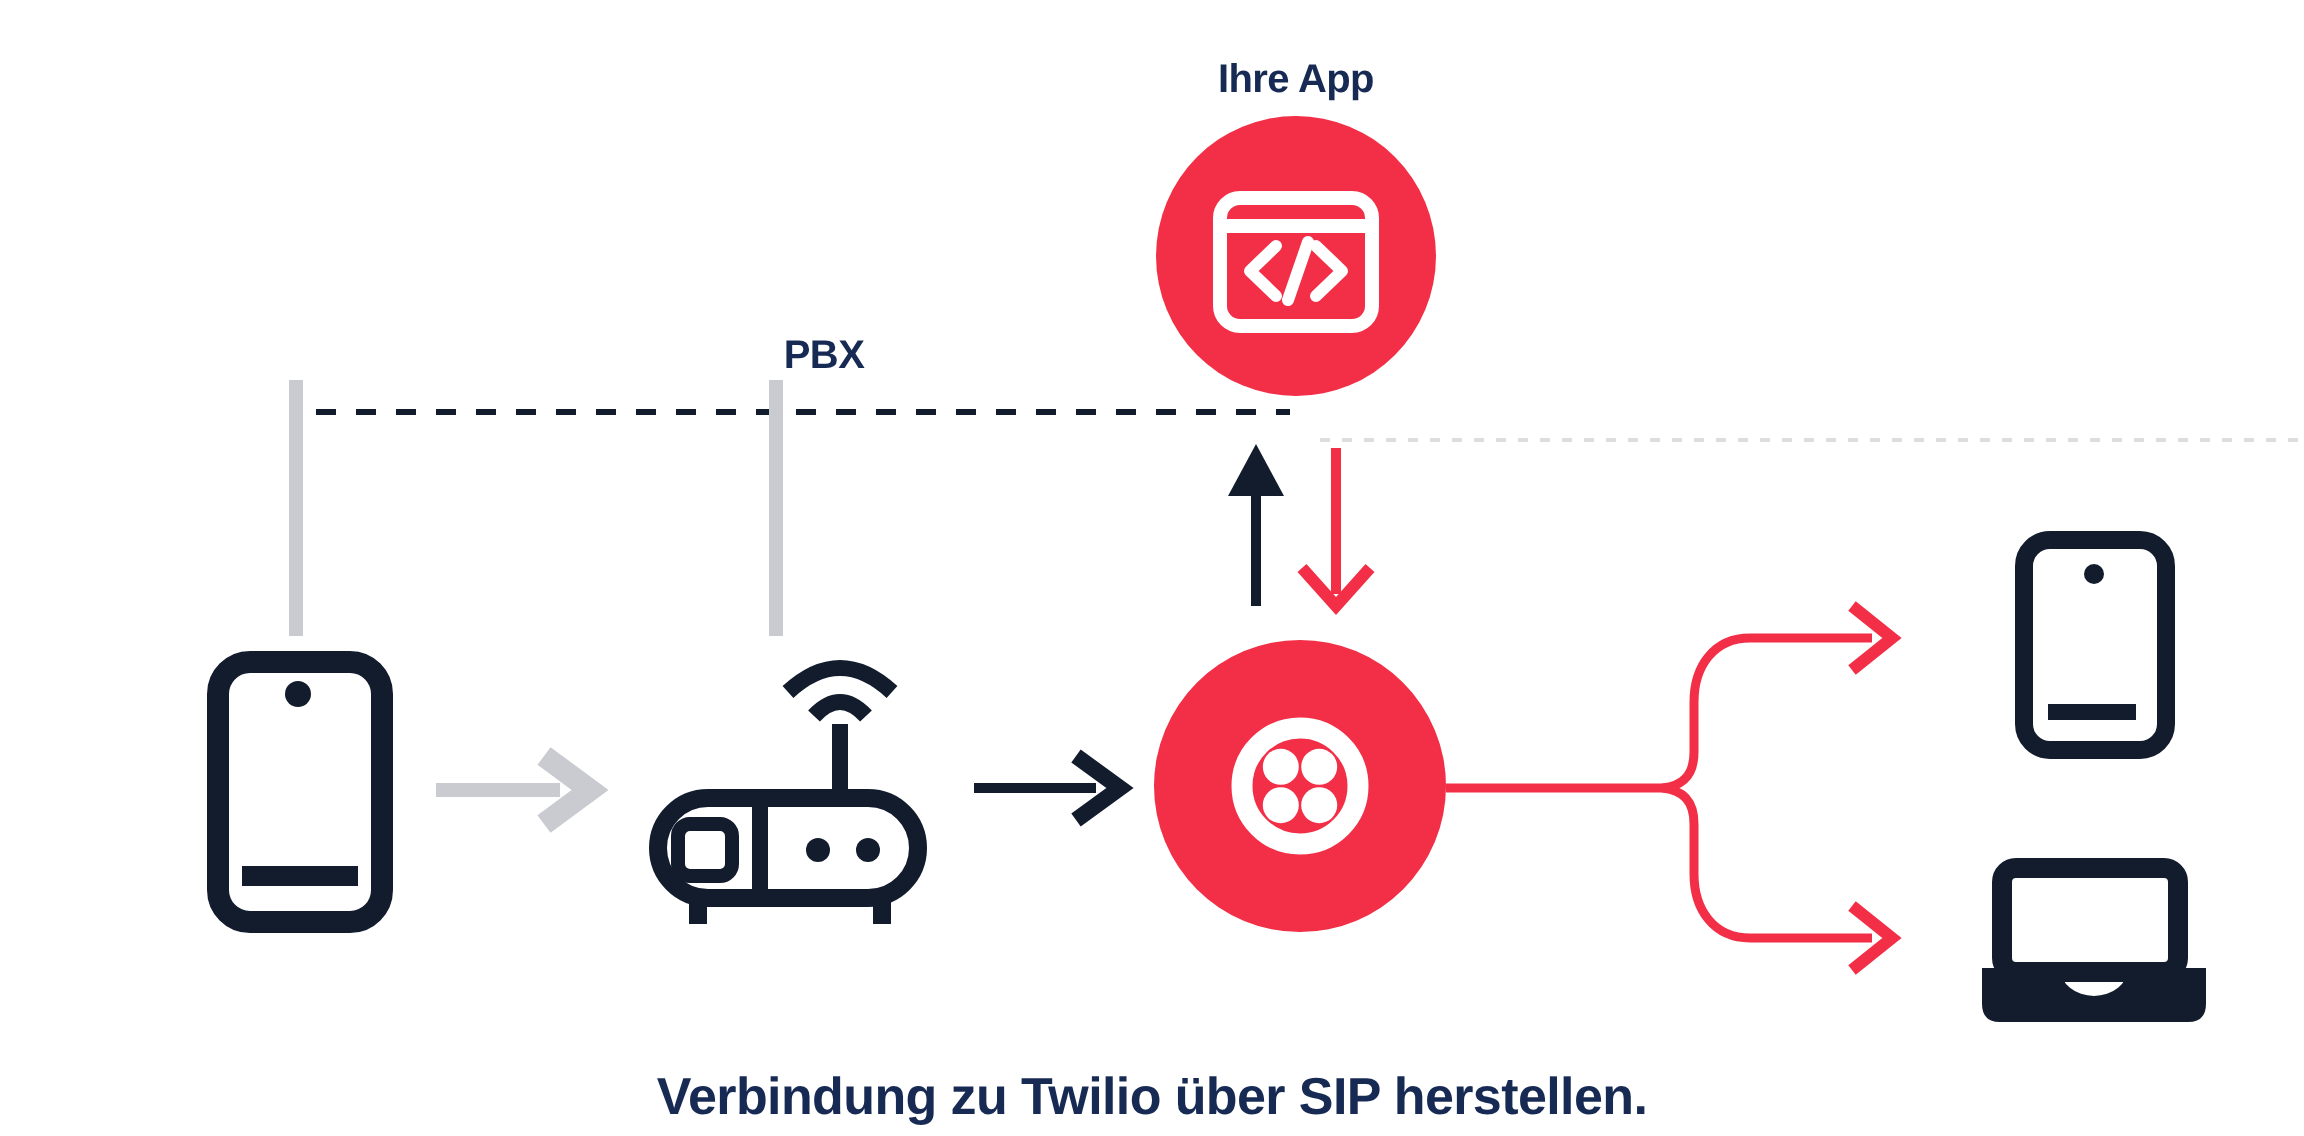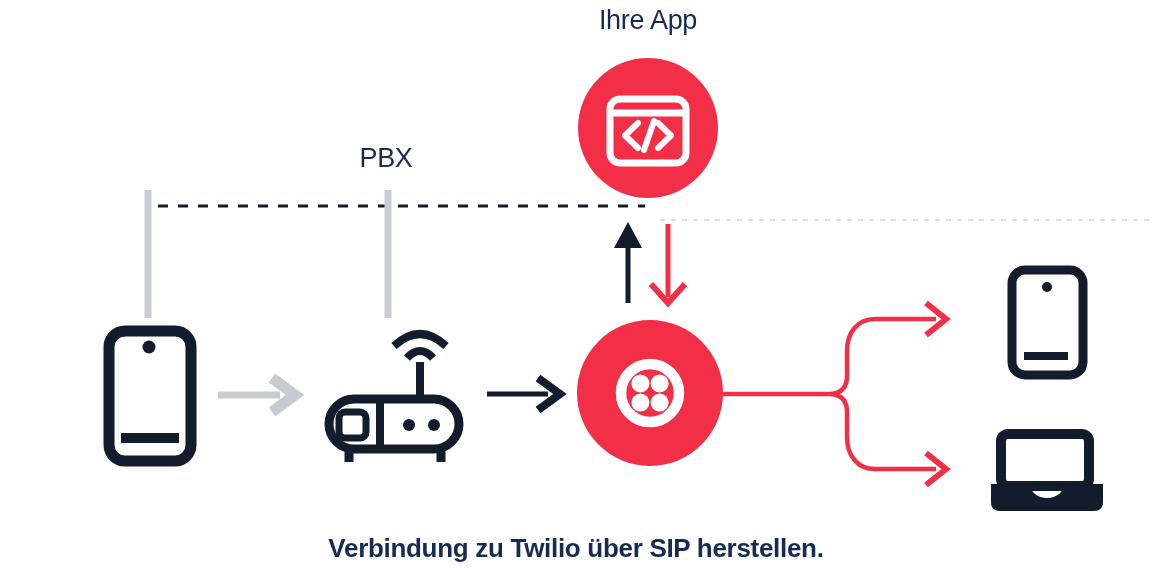--- a/index.html
+++ b/index.html
@@ -6,23 +6,24 @@
   body{
     width:1152px;height:568px;
     background:var(--bg,#fff);
     font-family:"Liberation Sans",sans-serif;
     position:relative;overflow:hidden;
   }
   .stage{position:absolute;inset:0;width:1152px;height:568px;}
   .label{
     position:absolute;
     transform:translateX(-50%);
-    font-size:27px;font-weight:normal;letter-spacing:-0.3px;
+    font-size:20px;font-weight:bold;letter-spacing:-0.3px;
     color:var(--text,#172a53);
     white-space:nowrap;
+    margin-top:24px;
   }
   .caption{
     position:absolute;left:0;right:0;top:533px;
     display:flex;justify-content:center;gap:13px;
     font-size:26px;font-weight:bold;letter-spacing:-0.3px;
     white-space:nowrap;
     align-items:center;
   }
   .caption .navy{color:var(--text,#172a53);}
   .caption .red{color:var(--caption_red,#ef243f);}
@@ -33,21 +34,21 @@
   .fill-red{fill:var(--red,#f22f46);}
   .stroke-gray{stroke:var(--gray,#c9cbd1);fill:none;}
   .stroke-white{stroke:#ffffff;fill:none;}
   .fill-white{fill:#ffffff;}
 </style>
 </head>
 <body>
 
 <div class="stage">
 
-  <div class="label" style="left:386px;top:143px">PBX</div>
+  <div class="label" style="left:412px;top:143px">PBX</div>
   <div class="label" style="left:648px;top:5px">Ihre App</div>
 
   <svg width="1152" height="568" viewBox="0 0 1152 568">
 
     <line x1="158" y1="206" x2="645" y2="206" class="stroke-navy" stroke-width="3" stroke-dasharray="10 10"></line>
     <line x1="660" y1="220" x2="1150" y2="220" class="stroke-navy" stroke-width="2" opacity="0.15" stroke-dasharray="5 6"></line>
 
     <line x1="148" y1="190" x2="148" y2="318" class="stroke-gray" stroke-width="7"></line>
     <line x1="388" y1="190" x2="388" y2="318" class="stroke-gray" stroke-width="7"></line>
 

